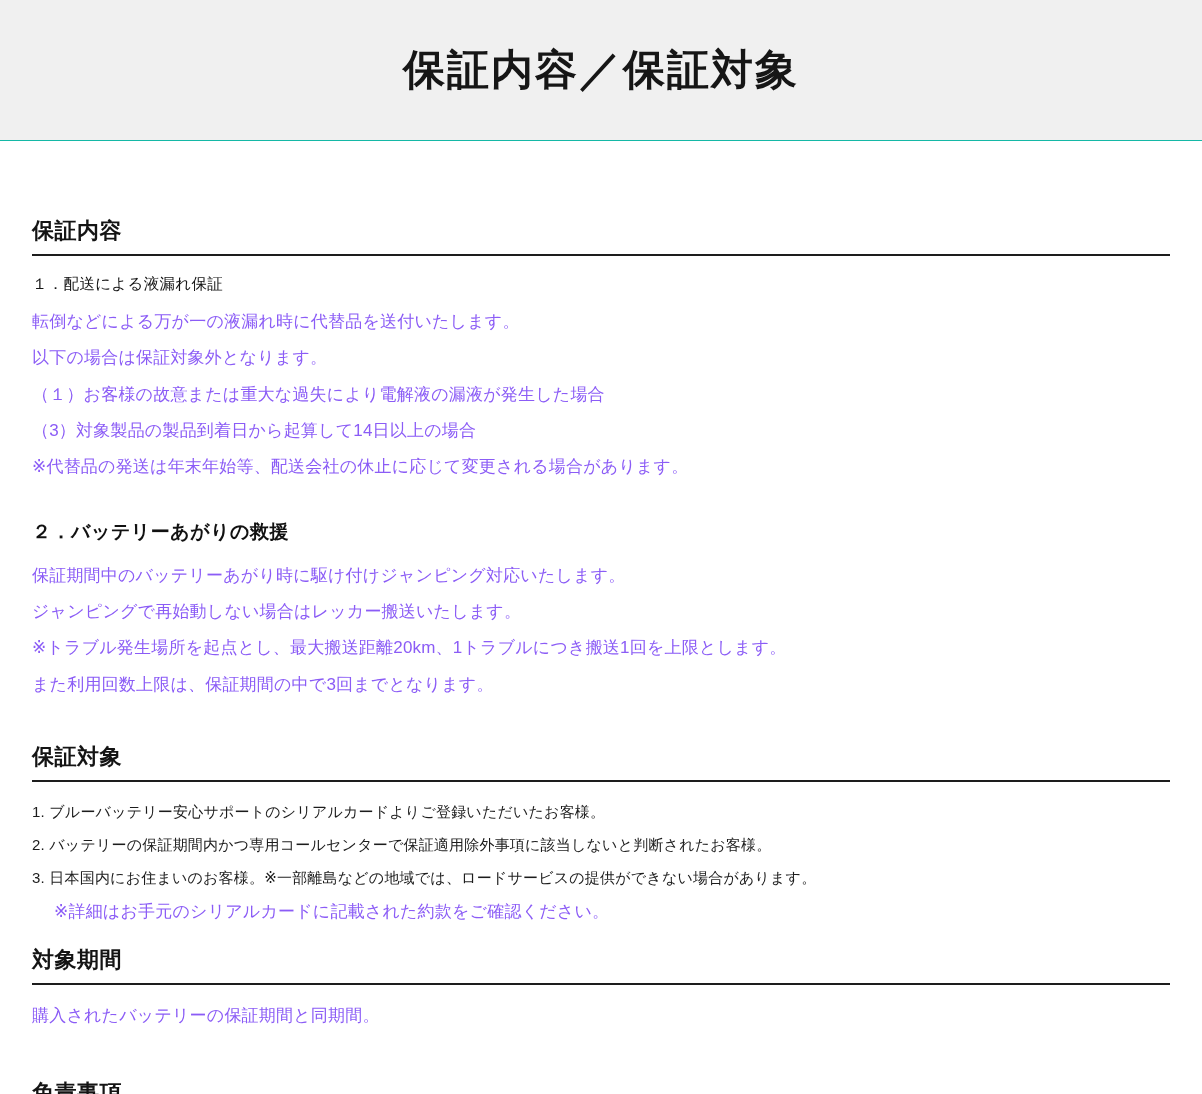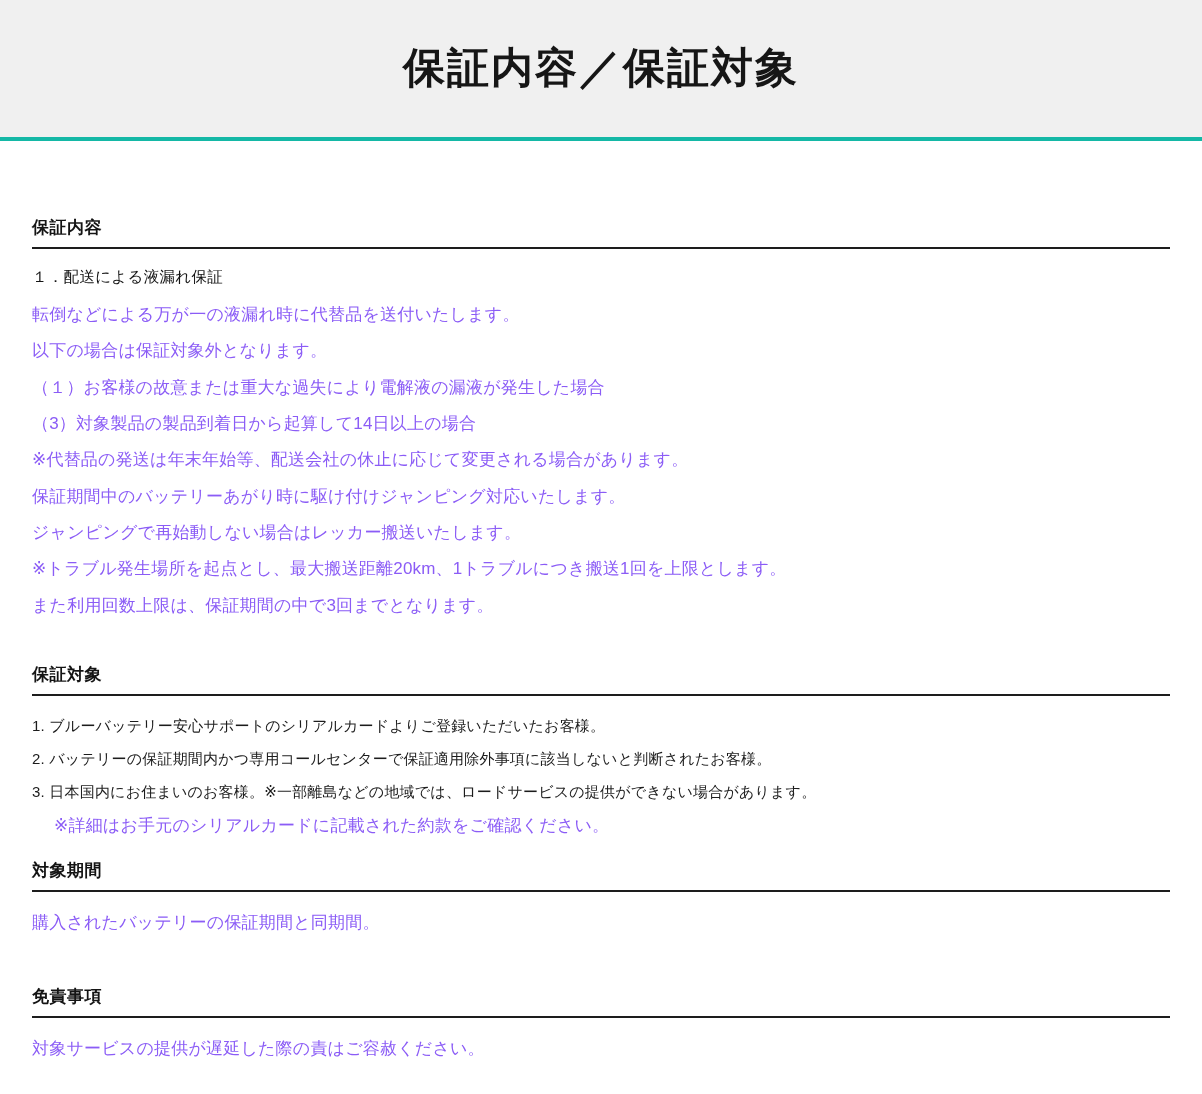--- a/index.html
+++ b/index.html
@@ -20,40 +20,40 @@
     background: #ffffff;
   }
   
   .banner {
     background: #f0f0f0;
     height: 141px;
     display: flex;
     align-items: center;
     justify-content: center;
     box-sizing: border-box;
-    border-bottom: 4px solid #14b8a6;
+    border-bottom: 1px solid #14b8a6;
   }
   .banner-title {
     font-size: 42px;
     font-weight: bold;
     letter-spacing: 2px;
     color: #161616;
     text-align: center;
     line-height: 1.1;
   }
   
   .content {
     padding: 0 32px;
     box-sizing: border-box;
   }
   .section {
     margin: 0;
   }
   .section-heading {
-    font-size: 17px;
+    font-size: 22px;
     font-weight: bold;
     color: #141414;
     padding-bottom: 8px;
     border-bottom: 2px solid #1d1d1d;
     margin: 0 0 18px 0;
     letter-spacing: 0.5px;
   }
   .sec-1 { margin-top: 75px; }
   .sec-2 { margin-top: 44px; }
   .sec-3 { margin-top: 20px; }
@@ -116,20 +116,21 @@
       <div class="block-body">
         <h3 class="sub-heading">１．配送による液漏れ保証</h3>
         <p class="line">転倒などによる万が一の液漏れ時に代替品を送付いたします。</p>
         <p class="line">以下の場合は保証対象外となります。</p>
         <p class="line">（１）お客様の故意または重大な過失により電解液の漏液が発生した場合</p>
         <p class="line">（3）対象製品の製品到着日から起算して14日以上の場合</p>
         <p class="line">※代替品の発送は年末年始等、配送会社の休止に応じて変更される場合があります。</p>
       </div>
 
       <div class="block-body">
+        <h3 class="sub-heading-lg">２．バッテリーあがりの救援</h3>
         <p class="line">保証期間中のバッテリーあがり時に駆け付けジャンピング対応いたします。</p>
         <p class="line">ジャンピングで再始動しない場合はレッカー搬送いたします。</p>
         <p class="line">※トラブル発生場所を起点とし、最大搬送距離20km、1トラブルにつき搬送1回を上限とします。</p>
         <p class="line">また利用回数上限は、保証期間の中で3回までとなります。</p>
       </div>
     </section>
 
     <section class="section sec-2">
       <h2 class="section-heading">保証対象</h2>
       <ol class="target-list">

